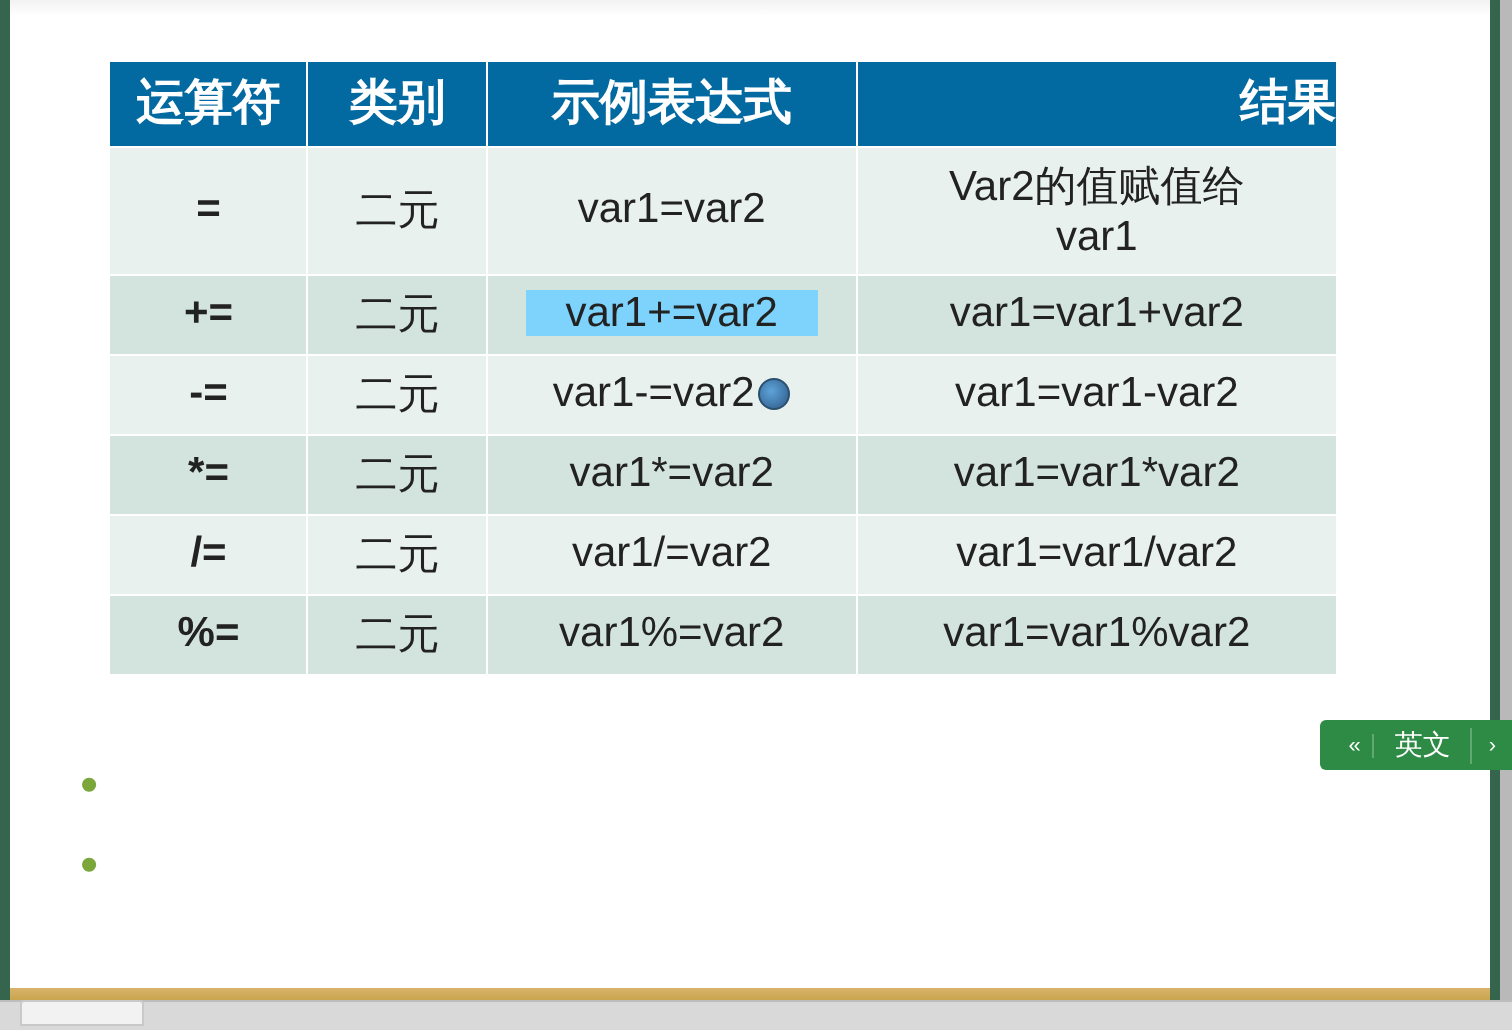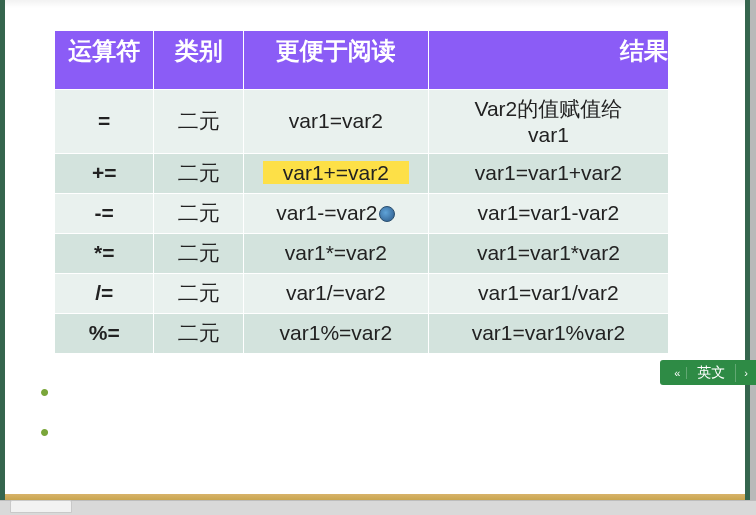--- a/index.html
+++ b/index.html
@@ -65,43 +65,43 @@
     left:54px;
     top:30px;
     width:615px;
   }
   table.main {
     border-collapse:collapse;
     width:100%;
     font-size:21px;
   }
   table.main th {
-    background:#8b5cf6;
+    background:#0369a1;
     color:#ffffff;
     font-weight:700;
-    padding:4px 0 22px 0;
+    padding:4px 0 6px 0;
     border:1px solid #ffffff;
     font-size:24px;
   }
   table.main td {
     text-align:center;
     padding:5px 4px 6px 4px;
     border:1px solid #ffffff;
     color:#222;
     font-size:21px;
   }
   tr.odd  td { background:#e9f1ee; }
   tr.even td { background:#d3e3dd; }
   .col-op  { width:90px; font-weight:700; }
   .col-cat { width:80px; }
   .col-ex  { width:175px; }
   .col-res { width:230px;text-align:right; }
   .cat-cell { font-family:Liberation Sans, sans-serif; font-size:24px; }
   .sel {
-    background:#fde047;
+    background:#7dd3fc;
     padding:0 20px;
   }
   .cursor-dot {
     display:inline-block;
     width:14px; height:14px;
     border-radius:50%;
     background:radial-gradient(circle at 40% 40%, #5fa3d8 0%, #3b6fa0 70%);
     border:1px solid #2b4f6e;
     vertical-align:middle;
     margin-left:2px;
@@ -166,21 +166,21 @@
   <div class="right-edge"></div>
   <div class="right-border"></div>
   <div class="slide-shadow"></div>
 
   <div class="tbl-wrap">
     <table class="main">
       <thead>
         <tr>
           <th class="col-op">运算符</th>
           <th class="col-cat">类别</th>
-          <th class="col-ex">更便于阅读</th>
+          <th class="col-ex">示例表达式</th>
           <th class="col-res">结果</th>
         </tr>
       </thead>
       <tbody id="tbody">
           <tr class="odd">
             <td class="col-op">=</td>
             <td class="col-cat cat-cell">二元</td>
             <td class="col-ex">var1=var2</td>
             <td class="col-res">
               <div>Var2的值赋值给</div>

